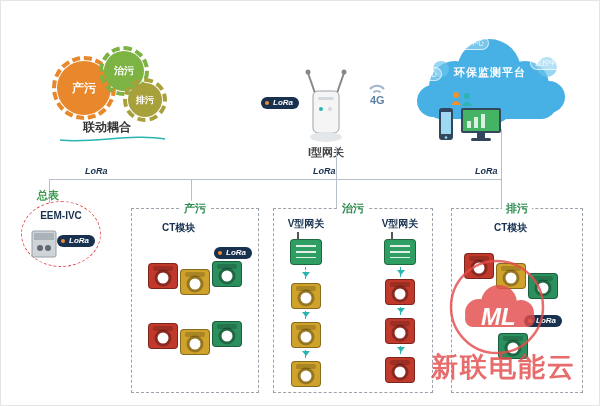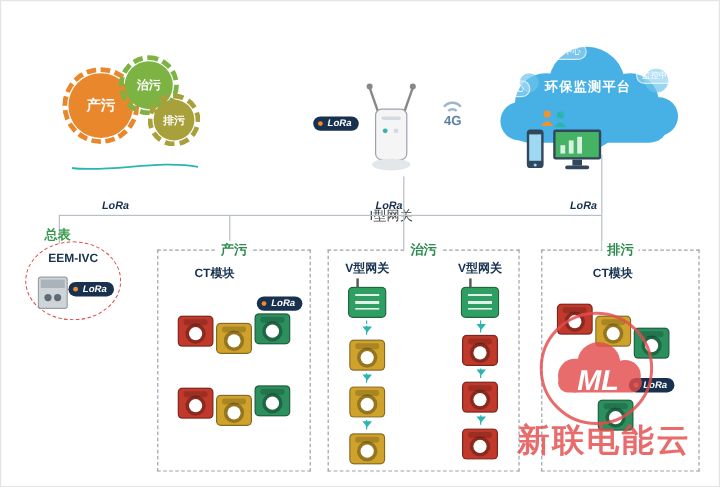--- a/index.html
+++ b/index.html
@@ -47,40 +47,41 @@
 
   
   .cnode { position:absolute; color:#fff; font-size:7px; background:rgba(255,255,255,.28);
            border:1px solid rgba(255,255,255,.65); border-radius:8px; padding:1px 4px; white-space:nowrap; }
   .cloud-title { position:absolute; color:#fff; font-weight:bold; font-size:11px; text-align:center; letter-spacing:1px; }
 
   
   .meter-ellipse { position:absolute; border:1.5px dashed #e05555; border-radius:50%; }
   .meter-label { position:absolute; font-size:11px; font-weight:bold; color:#3a9a4d;text-align:right; }
 
-  .gw-label { position:absolute; font-size:11px; color:#444; font-weight:normal; text-align:center;margin-top:27px; }
+  .gw-label { position:absolute; font-size:11px; color:#444; font-weight:bold; text-align:center; }
 
   
   .watermark { position:absolute; opacity:.82; pointer-events:none; z-index:5; }
   .wm-text { position:absolute; font-size:27px; font-weight:bold; color:#e34d4d; letter-spacing:2px; white-space:nowrap; }
 </style>
 </head>
 <body>
 
 <div class="canvas">
 
   <div class="gear" style="left: 56px; top: 60px; width: 54px; height: 54px; font-size: 12px; --c: #e8872b;">
     <span>产污</span>
   </div>
   <div class="gear" style="left: 103px; top: 50px; width: 40px; height: 40px; font-size: 10px; --c: #7cb342;">
     <span>治污</span>
   </div>
   <div class="gear" style="left: 127px; top: 82px; width: 34px; height: 34px; font-size: 9px; --c: #a8a03a;">
     <span>排污</span>
   </div>
+  <div class="gears-caption" style="left:64px;top:118px;width:84px;">联动耦合</div>
   <svg style="position:absolute;left:56px;top:130px;" width="112" height="14">
     <path d="M3 9 C 35 13, 75 2, 108 8" fill="none" stroke="#2ab5b0" stroke-width="1.5"></path>
   </svg>
 
   <svg style="position:absolute;left:298px;top:66px;" width="54" height="78">
     <line x1="16" y1="26" x2="9" y2="6" stroke="#888" stroke-width="2"></line>
     <circle cx="9" cy="5" r="2.5" fill="#888"></circle>
     <line x1="38" y1="26" x2="45" y2="6" stroke="#888" stroke-width="2"></line>
     <circle cx="45" cy="5" r="2.5" fill="#888"></circle>
     <rect x="14" y="24" width="26" height="42" rx="5" fill="#f5f5f5" stroke="#9aa2ab"></rect>

